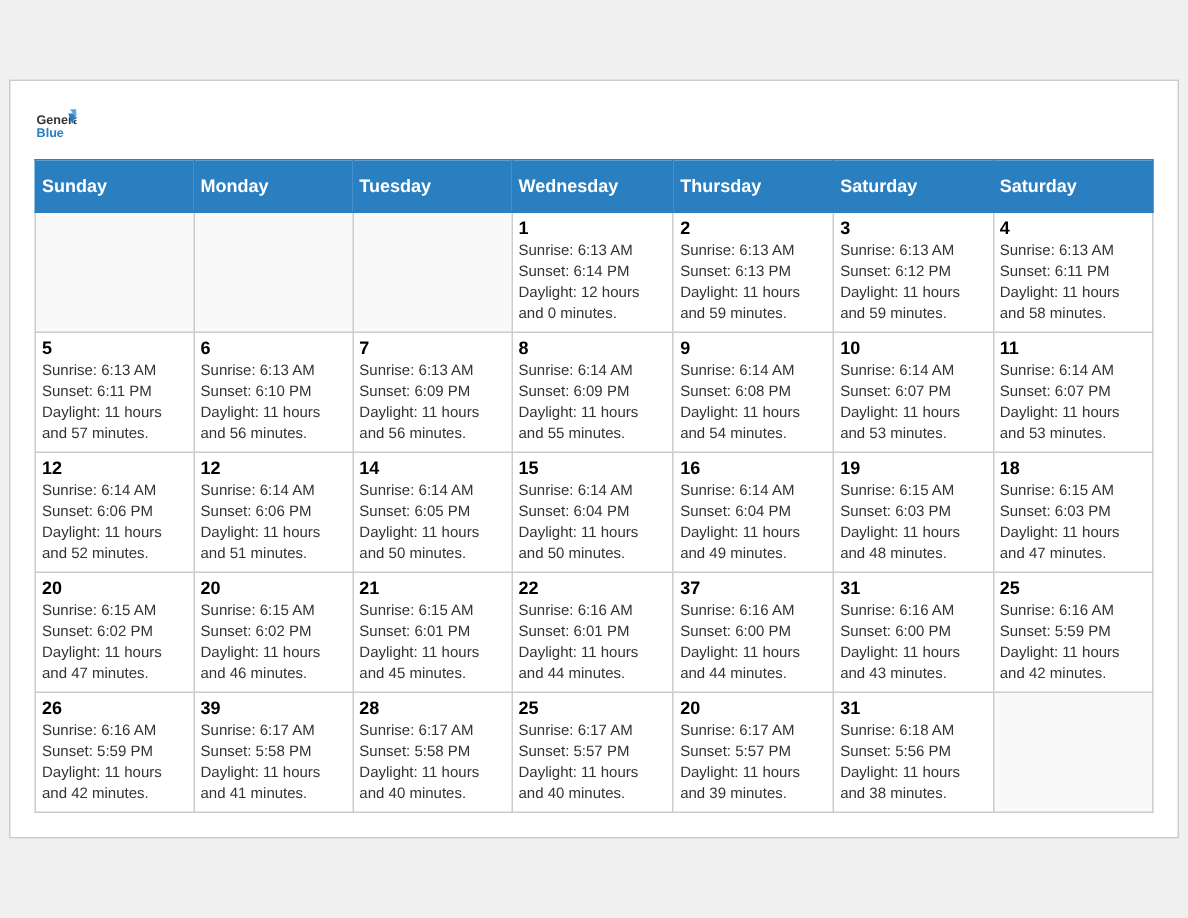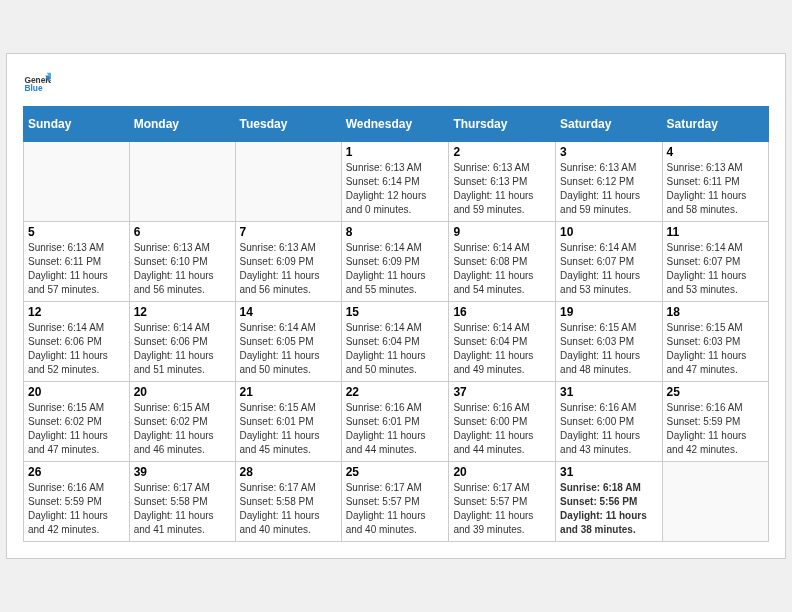--- a/index.html
+++ b/index.html
@@ -330,21 +330,21 @@
           </td>
           <td>
             <span class="day-number">20</span>
             <div class="day-info" style="white-space: pre-line;">Sunrise: 6:17 AM
 Sunset: 5:57 PM
 Daylight: 11 hours
 and 39 minutes.</div>
           </td>
           <td>
             <span class="day-number">31</span>
-            <div class="day-info" style="white-space: pre-line; font-weight: bold;">Sunrise: 6:18 AM
+            <div class="day-info" style="white-space: pre-line;">Sunrise: 6:18 AM
 Sunset: 5:56 PM
 Daylight: 11 hours
 and 38 minutes.</div>
           </td>
           <td class="empty-cell"></td>
         </tr>
       </tbody>
   </table>
 </div>
 

